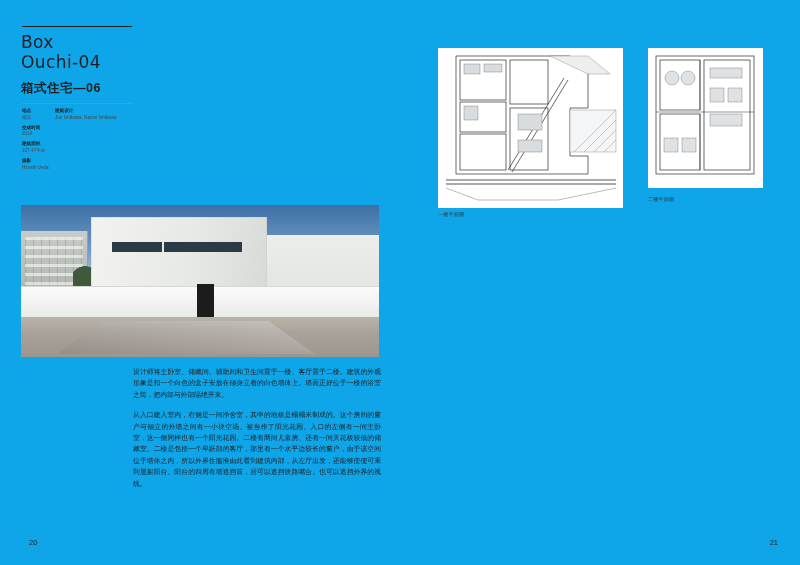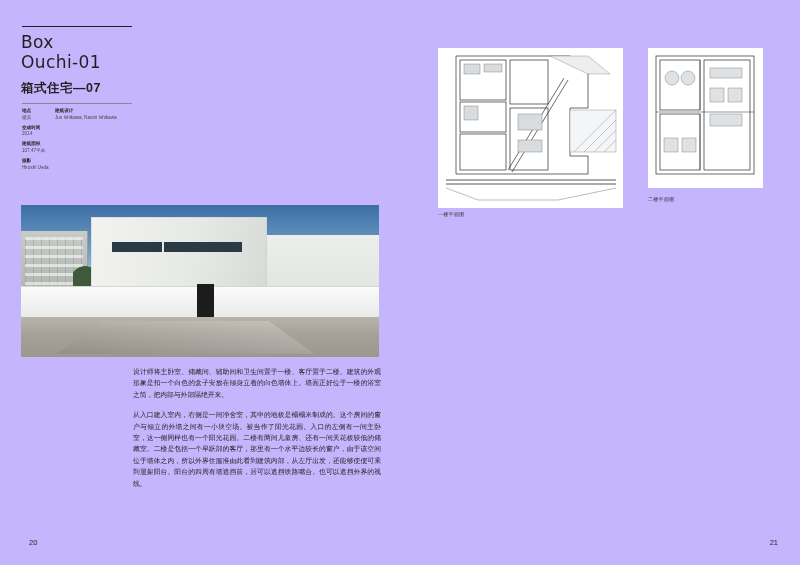--- a/index.html
+++ b/index.html
@@ -12,21 +12,21 @@
     height: 565px;
     font-family: "Liberation Sans", sans-serif;
     color: #231f20;
     overflow: hidden;
     position: relative;
   }
 
   .spread {
     position: absolute;
     inset: 0;
-    background: #c4b5fd;
+    background: #0ea5e9;
   }
 
   
   .left-page {
     position: absolute;
     left: 0;
     top: 0;
     width: 400px;
     height: 565px;
   }
@@ -263,22 +263,22 @@
 <body>
 
 <div class="spread">
 
   <div class="left-page">
 
     <div class="title-rule"></div>
 
     <div class="title-block">
       <div class="title-en">Box</div>
-      <div class="title-en">Ouchi-01</div>
-      <div class="title-cn">箱式住宅—07</div>
+      <div class="title-en">Ouchi-04</div>
+      <div class="title-cn">箱式住宅—06</div>
     </div>
 
     <div class="meta-rule"></div>
 
     <div class="meta-block">
       <div class="meta-group">
         <span class="m-label">地点</span>
         <span class="m-value">横滨</span>
       </div>
       <div class="meta-group">

